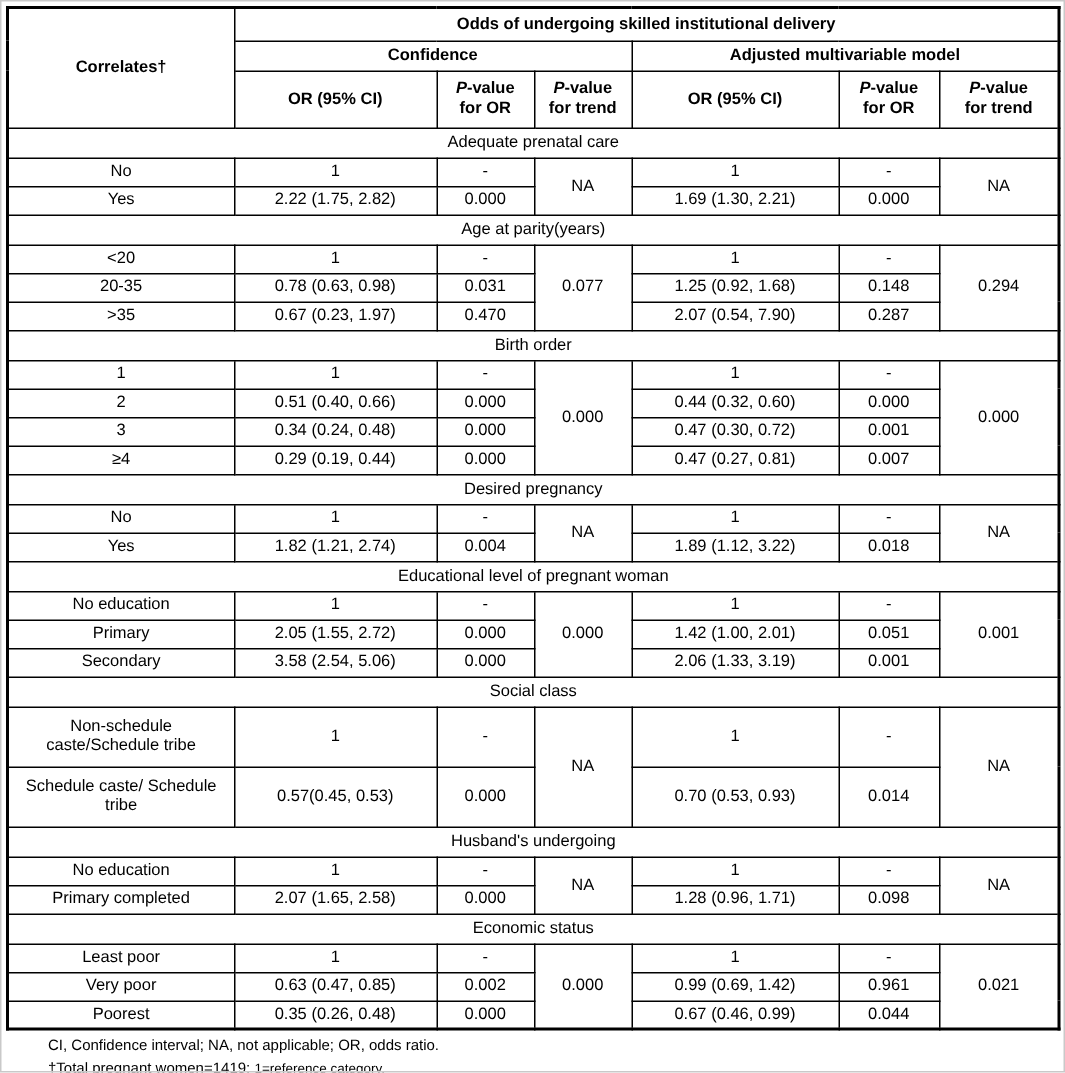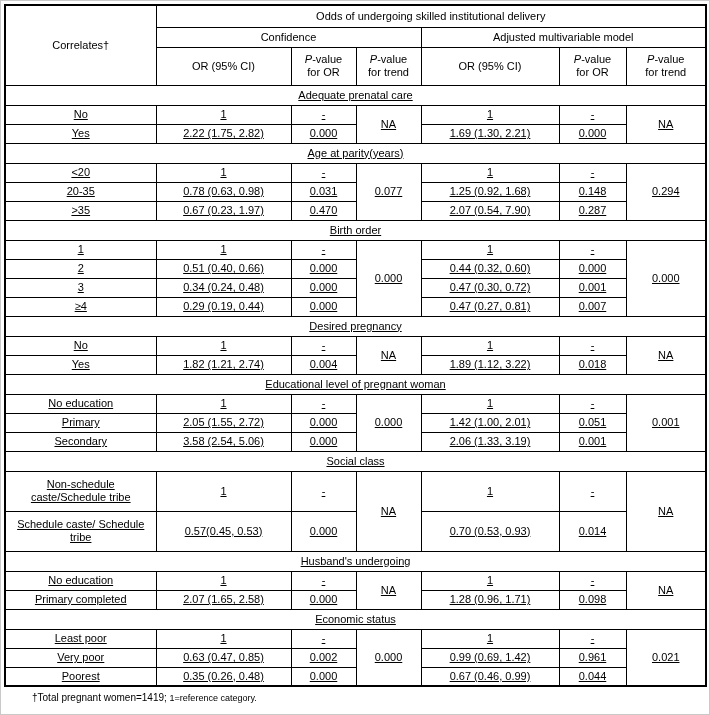--- a/index.html
+++ b/index.html
@@ -26,31 +26,31 @@
     font-size: 11px;
   }
   table.odds th, table.odds td {
     border: 1px solid #000;
     padding: 1px 3px;
     line-height: 13px;
     text-align: center;
     vertical-align: middle;
     overflow: hidden;
   }
-  thead th { font-weight: normal; }
+  thead th { font-weight: bold; }
   th.corr {
     text-align: left;
     vertical-align: top;
     padding: 3px 5px;
   }
   tr.hrow1 { height: 22px; }
   tr.hrow2 { height: 20px; }
   tr.hrow3 { height: 38px; margin-top: 36px; }
   tr.sect-row { height: 20px; }
-  tbody tr { height: 19px; text-decoration: underline; }
+  tbody tr { height: 19px; }
   tbody tr.tall { height: 40px; }
   td.sect {
     text-align: left;
     padding-left: 5px;
   }
   td.lbl {
     text-align: left;
     padding-left: 27px;
   }
   tbody tr.tall td.lbl { line-height: 13px; margin-top: 20px; }
@@ -283,14 +283,15 @@
         <td class="lbl">Poorest</td>
         <td>0.35 (0.26, 0.48)</td>
         <td>0.000</td>
         <td>0.67 (0.46, 0.99)</td>
         <td>0.044</td>
       </tr>
     </tbody>
 </table>
 
 <div class="footnotes">
+  <div>CI, Confidence interval; NA, not applicable; OR, odds ratio.</div>
   <div><span>†Total pregnant women=1419;  </span><span class="fn-small">1=reference category.</span></div>
 </div>
 
 </body></html>

